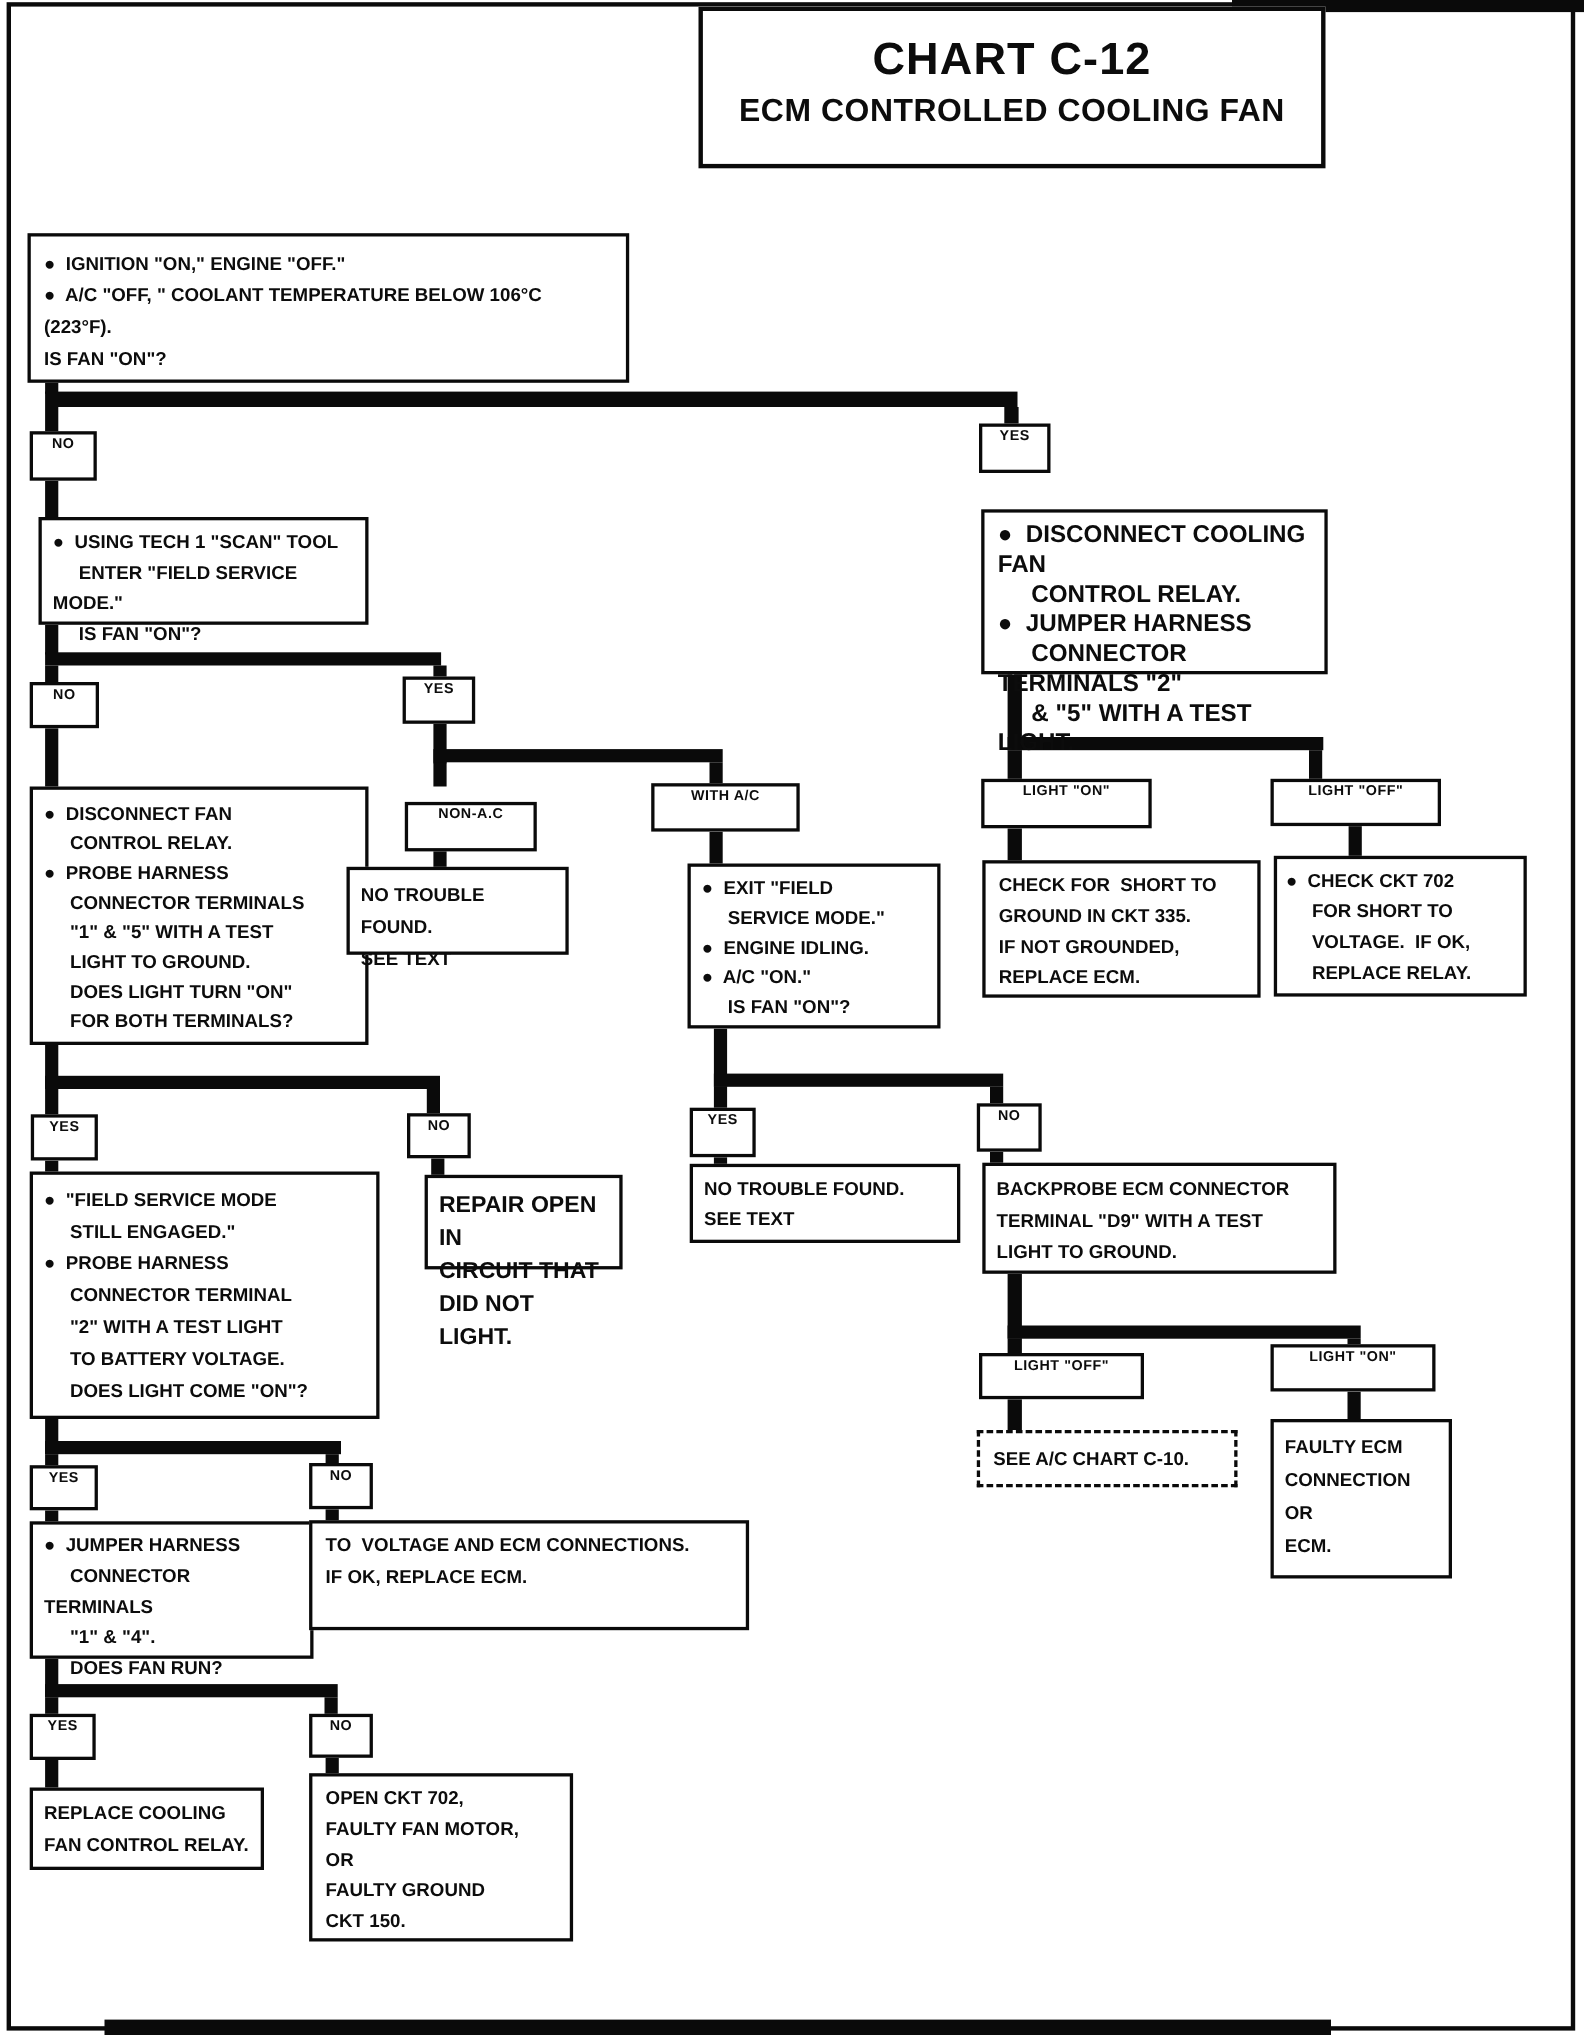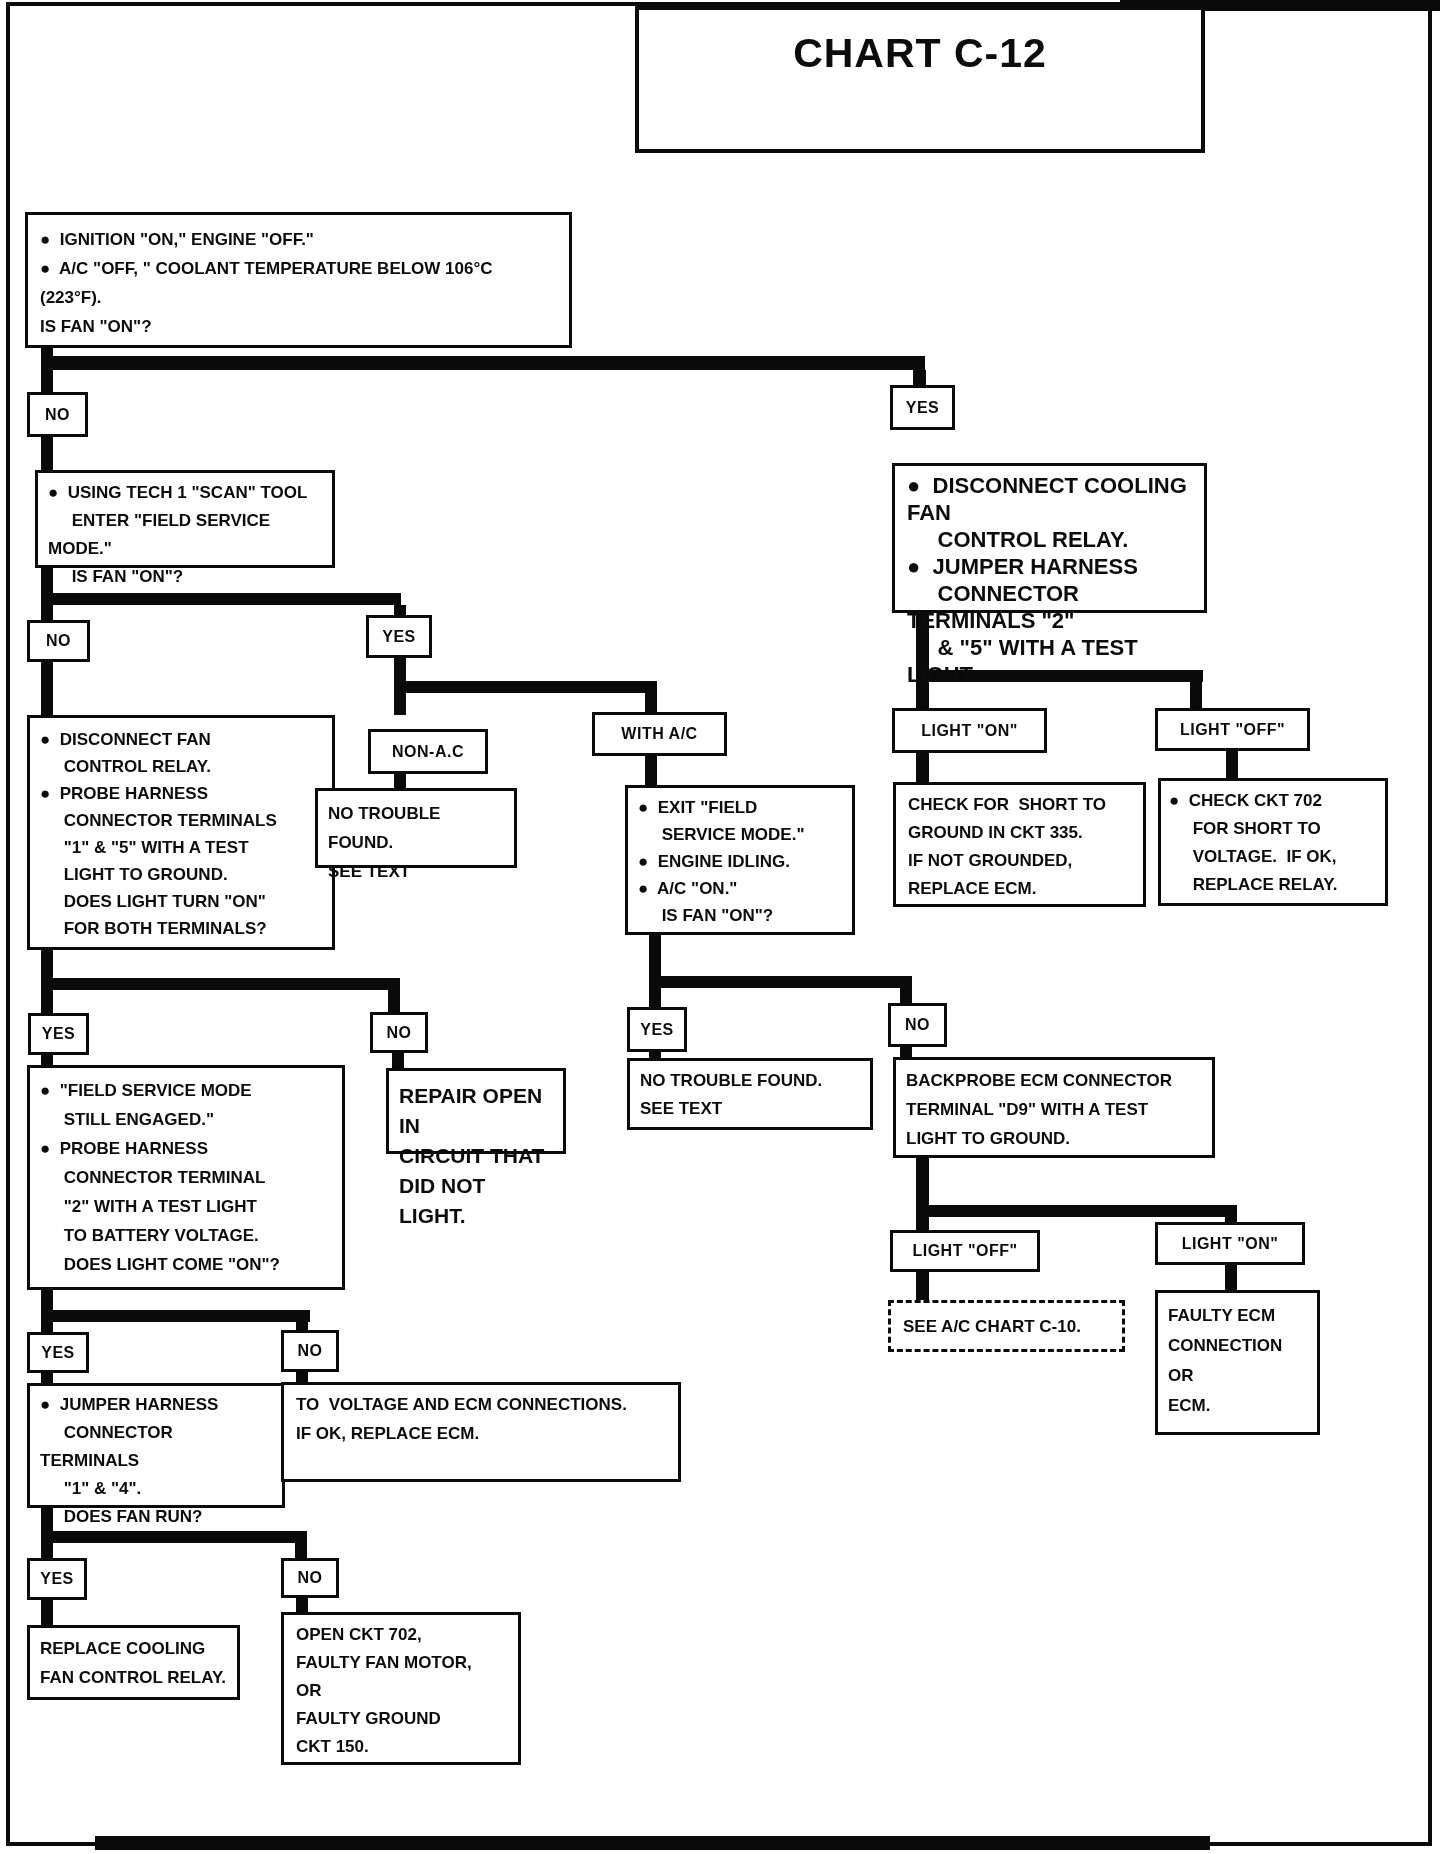--- a/index.html
+++ b/index.html
@@ -4,39 +4,40 @@
 <style>
   html,body{margin:0;padding:0;background:#ffffff;}
   body{width:1440px;height:1854px;position:relative;overflow:hidden;
        font-family:"Liberation Sans", sans-serif;font-weight:bold;color:#0c0c0c;}
   .frame{position:absolute;left:6px;top:2px;width:1426px;height:1844px;
          border:4px solid #0a0a0a;box-sizing:border-box;}
   .box{position:absolute;border:3px solid #0a0a0a;background:#ffffff;
        box-sizing:border-box;}
   .dashed{border-style:dashed;}
   .txt .ln{white-space:pre-wrap;}
-  .lbl{display:flex;align-items:center;justify-content:center;
-       font-size:16px;letter-spacing:.5px;}
+  .lbl{display:flex;align-items:flex-start;justify-content:center;
+       font-size:13px;letter-spacing:.5px;}
   .conn{position:absolute;background:#0a0a0a;}
   .titlebox{position:absolute;left:635px;top:6px;width:570px;height:147px;
             border:4px solid #0a0a0a;background:#fff;box-sizing:border-box;
             text-align:center;}
   .title-main{font-size:41px;margin-top:20px;letter-spacing:1px;}
   .title-sub{font-size:29px;margin-top:8px;letter-spacing:.5px;}
   .bar{position:absolute;background:#0a0a0a;}
 </style>
 </head>
 <body>
 
 <div class="frame"></div>
 <div class="bar" style="left:1120px;top:0;width:320px;height:11px;"></div>
 <div class="bar" style="left:95px;top:1836px;width:1115px;height:14px;"></div>
 
 <div class="titlebox">
   <div class="title-main">CHART C-12</div>
+  <div class="title-sub">ECM CONTROLLED COOLING FAN</div>
 </div>
 
 <div class="conn" style="left:41px;top:344px;width:12px;height:14px;"></div>
 <div class="conn" style="left:41px;top:356px;width:884px;height:14px;"></div>
 <div class="conn" style="left:913px;top:370px;width:13px;height:17px;"></div>
 <div class="conn" style="left:41px;top:370px;width:12px;height:24px;"></div>
 <div class="conn" style="left:41px;top:437px;width:12px;height:35px;"></div>
 <div class="conn" style="left:41px;top:568px;width:12px;height:27px;"></div>
 <div class="conn" style="left:41px;top:593px;width:360px;height:12px;"></div>
 <div class="conn" style="left:394px;top:605px;width:12px;height:12px;"></div>

